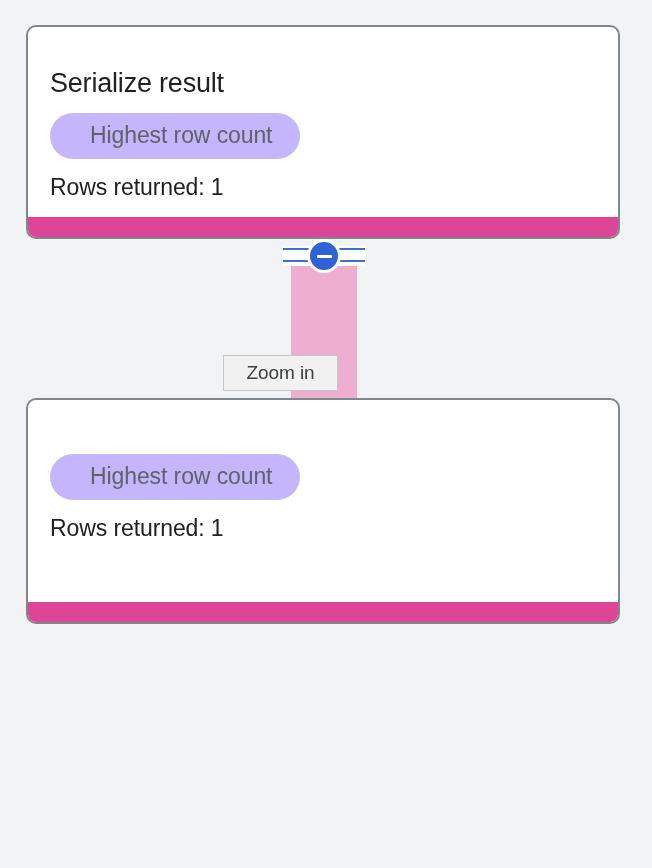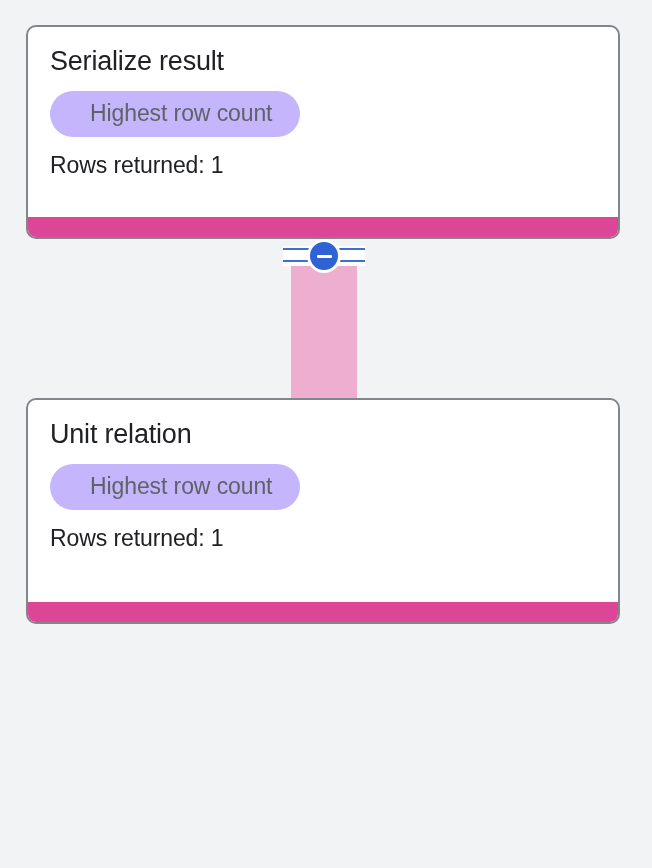--- a/index.html
+++ b/index.html
@@ -41,21 +41,21 @@
     border: 2px solid #80868b;
     border-radius: 10px;
     box-sizing: border-box;
     overflow: hidden;
     z-index: 3;
   }
   .node-card.card-1 { top: 25px;  height: 214px; }
   .node-card.card-2 { top: 398px; height: 226px; }
 
   .node-body {
-    padding: 18px 22px 0 22px;
+    padding: 40px 22px 0 22px;
   }
 
   .node-title {
     font-size: 27px;
     line-height: 32px;
     color: #202124;
     letter-spacing: -0.2px;
     font-weight: 400;
     white-space: nowrap;
   }
@@ -172,31 +172,31 @@
     <div class="node-body">
       <div class="node-title">Serialize result</div>
       <div class="chip">Highest row count</div>
       <div class="node-stat">Rows returned: 1</div>
     </div>
     <div class="node-footer"></div>
   </div>
 
   <div class="node-card card-2">
     <div class="node-body">
-      <div class="node-title">Unit relation</div>
       <div class="chip">Highest row count</div>
       <div class="node-stat">Rows returned: 1</div>
     </div>
     <div class="node-footer"></div>
   </div>
 
   <div class="zoom-control">
     <div class="zoom-rails">
       <div class="rail-line r-top"></div>
       <div class="rail-line r-bottom"></div>
     </div>
     <div class="zoom-knob">
       <div class="minus-bar"></div>
     </div>
   </div>
 
+  <div class="tooltip">Zoom in</div>
 
 </div>
 
 </body></html>

